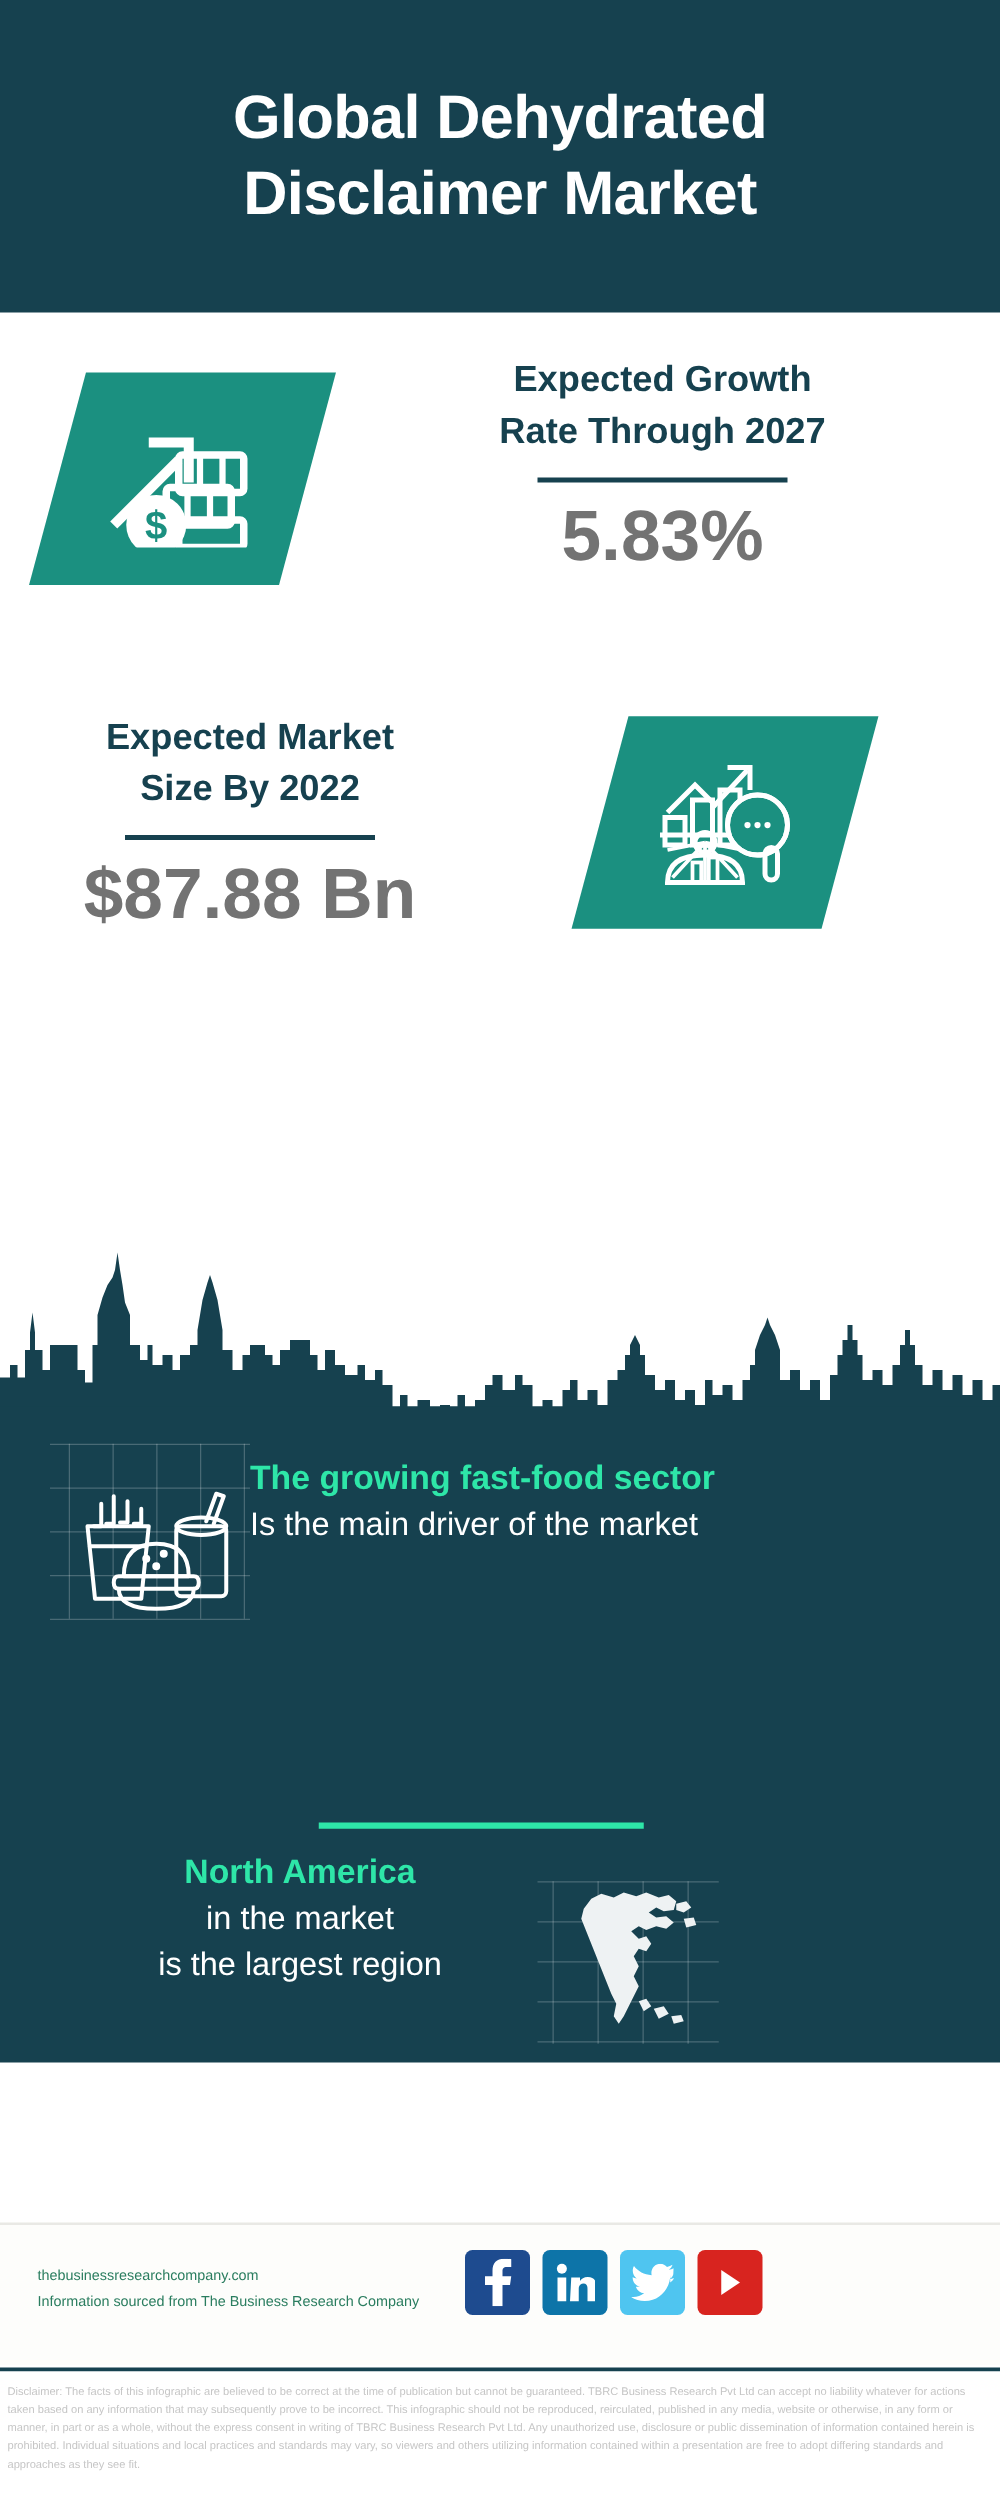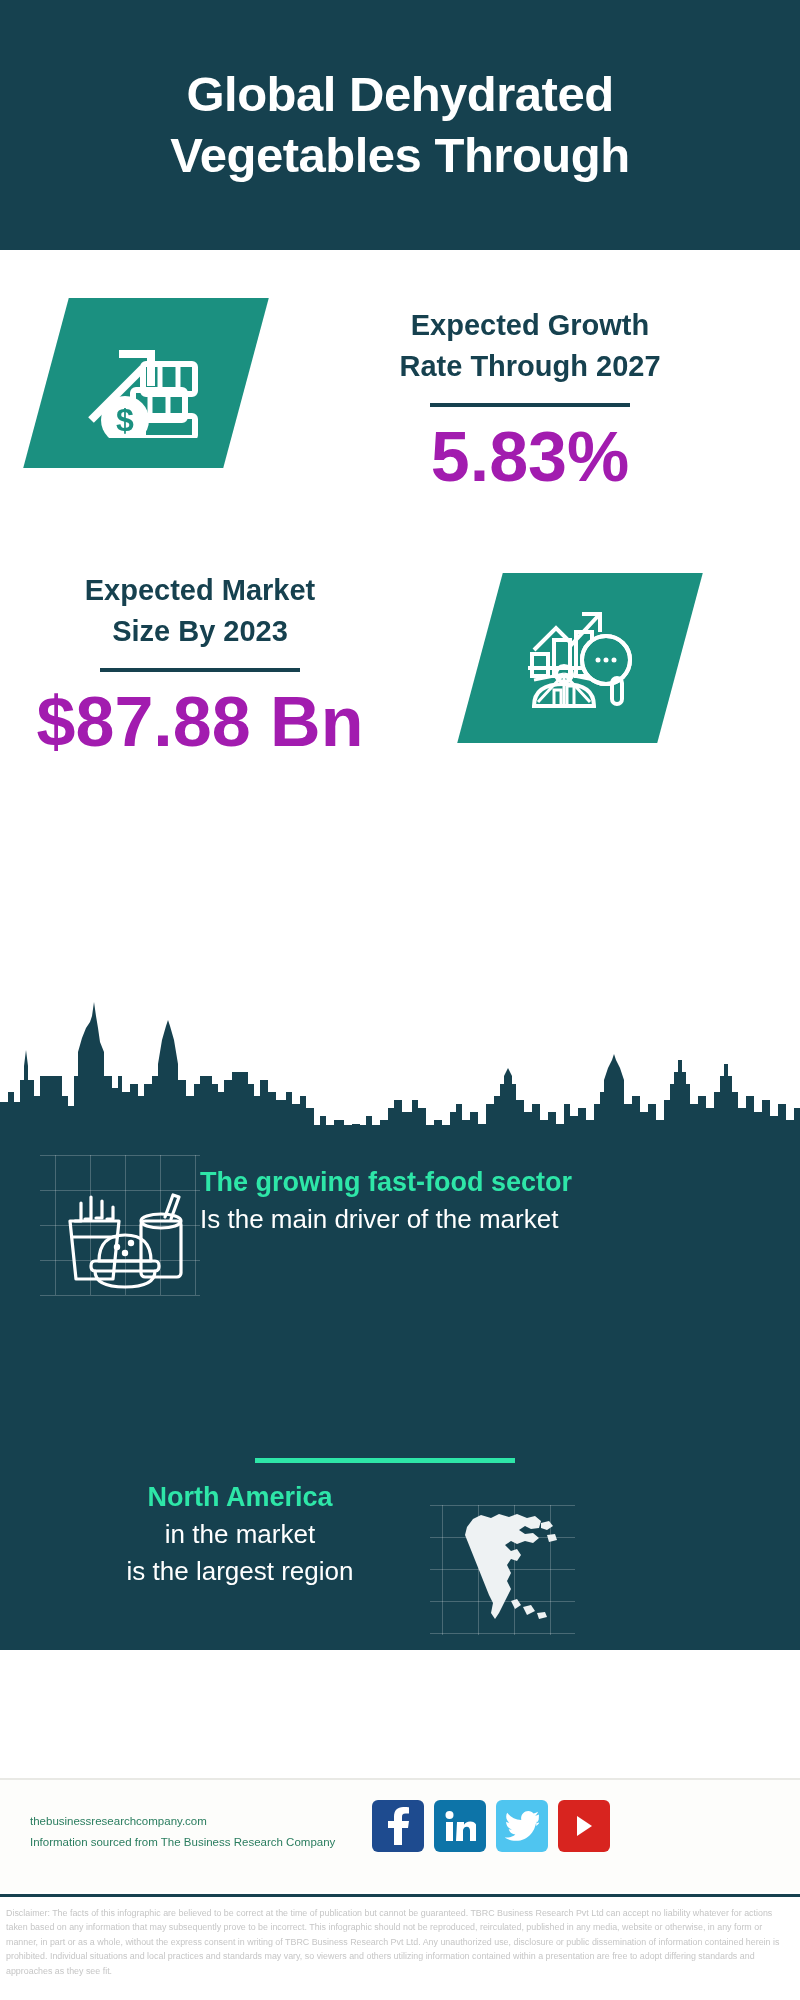--- a/index.html
+++ b/index.html
@@ -35,30 +35,30 @@
     background:#1b9080;
     display:flex; align-items:center; justify-content:center;
   }
   .badge1 {
     left:46px; top:48px; width:200px; height:170px;
     transform:skewX(-15deg);
   }
   .badge1 .ico { transform:skewX(15deg); }
 
   .stat1-text {
-    position:absolute; left:280px; top:55px; width:500px; text-align:center;
+    position:absolute; left:280px; top:34px; width:500px; text-align:center;
   }
   .stat-title {
     color:#16414f; font-size:29px; font-weight:bold; line-height:1.42;
   }
   .rule-dark {
     width:200px; height:4px; background:#16414f; margin:16px auto 0;
   }
   .stat-value-teal {
-    color:#a21caf; font-size:70px; font-weight:bold; margin-top:12px; line-height:1.1;
+    color:#737373; font-size:57px; font-weight:bold; margin-top:12px; line-height:1.1;
   }
 
   
   .stat2 { position:absolute; left:0; top:545px; width:800px; height:250px; }
   .stat2-text {
     position:absolute; left:20px; top:25px; width:360px; text-align:center;
   }
   .badge2 {
     left:480px; top:28px; width:200px; height:170px;
     transform:skewX(-15deg);
@@ -123,21 +123,21 @@
     color:#c6c6c6; font-size:8.9px; line-height:1.62; text-align:left;
     word-spacing:0px;
   }
 </style>
 </head>
 <body>
 
 <div class="page">
 
   <div class="header">
-    <h1>Global Dehydrated Vegetables Through</h1>
+    <h1>Global Dehydrated Disclaimer Market</h1>
   </div>
 
   <div class="stat1">
     <div class="para-badge badge1">
       <svg class="ico" width="130" height="110" viewBox="0 0 130 110" fill="none">
         <path d="M10 92 L62 40" stroke="#fff" stroke-width="8"></path>
         <path d="M38 26 L70 26 L70 58" stroke="#fff" stroke-width="8" fill="none"></path>
         <rect x="62" y="36" width="52" height="30" rx="3" stroke="#fff" stroke-width="6" fill="none"></rect>
         <line x1="79" y1="36" x2="79" y2="66" stroke="#fff" stroke-width="5"></line>
         <line x1="97" y1="36" x2="97" y2="66" stroke="#fff" stroke-width="5"></line>
@@ -153,21 +153,21 @@
       <div class="stat-title">Expected Growth</div>
       <div class="stat-title">Rate Through 2027</div>
       <div class="rule-dark"></div>
       <div class="stat-value-teal">5.83%</div>
     </div>
   </div>
 
   <div class="stat2">
     <div class="stat2-text">
       <div class="stat-title">Expected Market</div>
-      <div class="stat-title">Size By 2023</div>
+      <div class="stat-title">Size By 2022</div>
       <div class="rule-dark"></div>
       <div class="stat-value-teal">$87.88 Bn</div>
     </div>
     <div class="para-badge badge2">
       <svg class="ico" width="120" height="112" viewBox="0 0 120 112" fill="none" stroke="#fff" stroke-width="4">
         <path d="M14 48 L36 26 L52 42 L78 14" fill="none"></path>
         <path d="M62 12 L80 12 L80 30" fill="none"></path>
         <rect x="12" y="52" width="16" height="22" fill="none"></rect>
         <rect x="34" y="38" width="16" height="36" fill="none"></rect>
         <rect x="56" y="30" width="16" height="44" fill="none"></rect>

